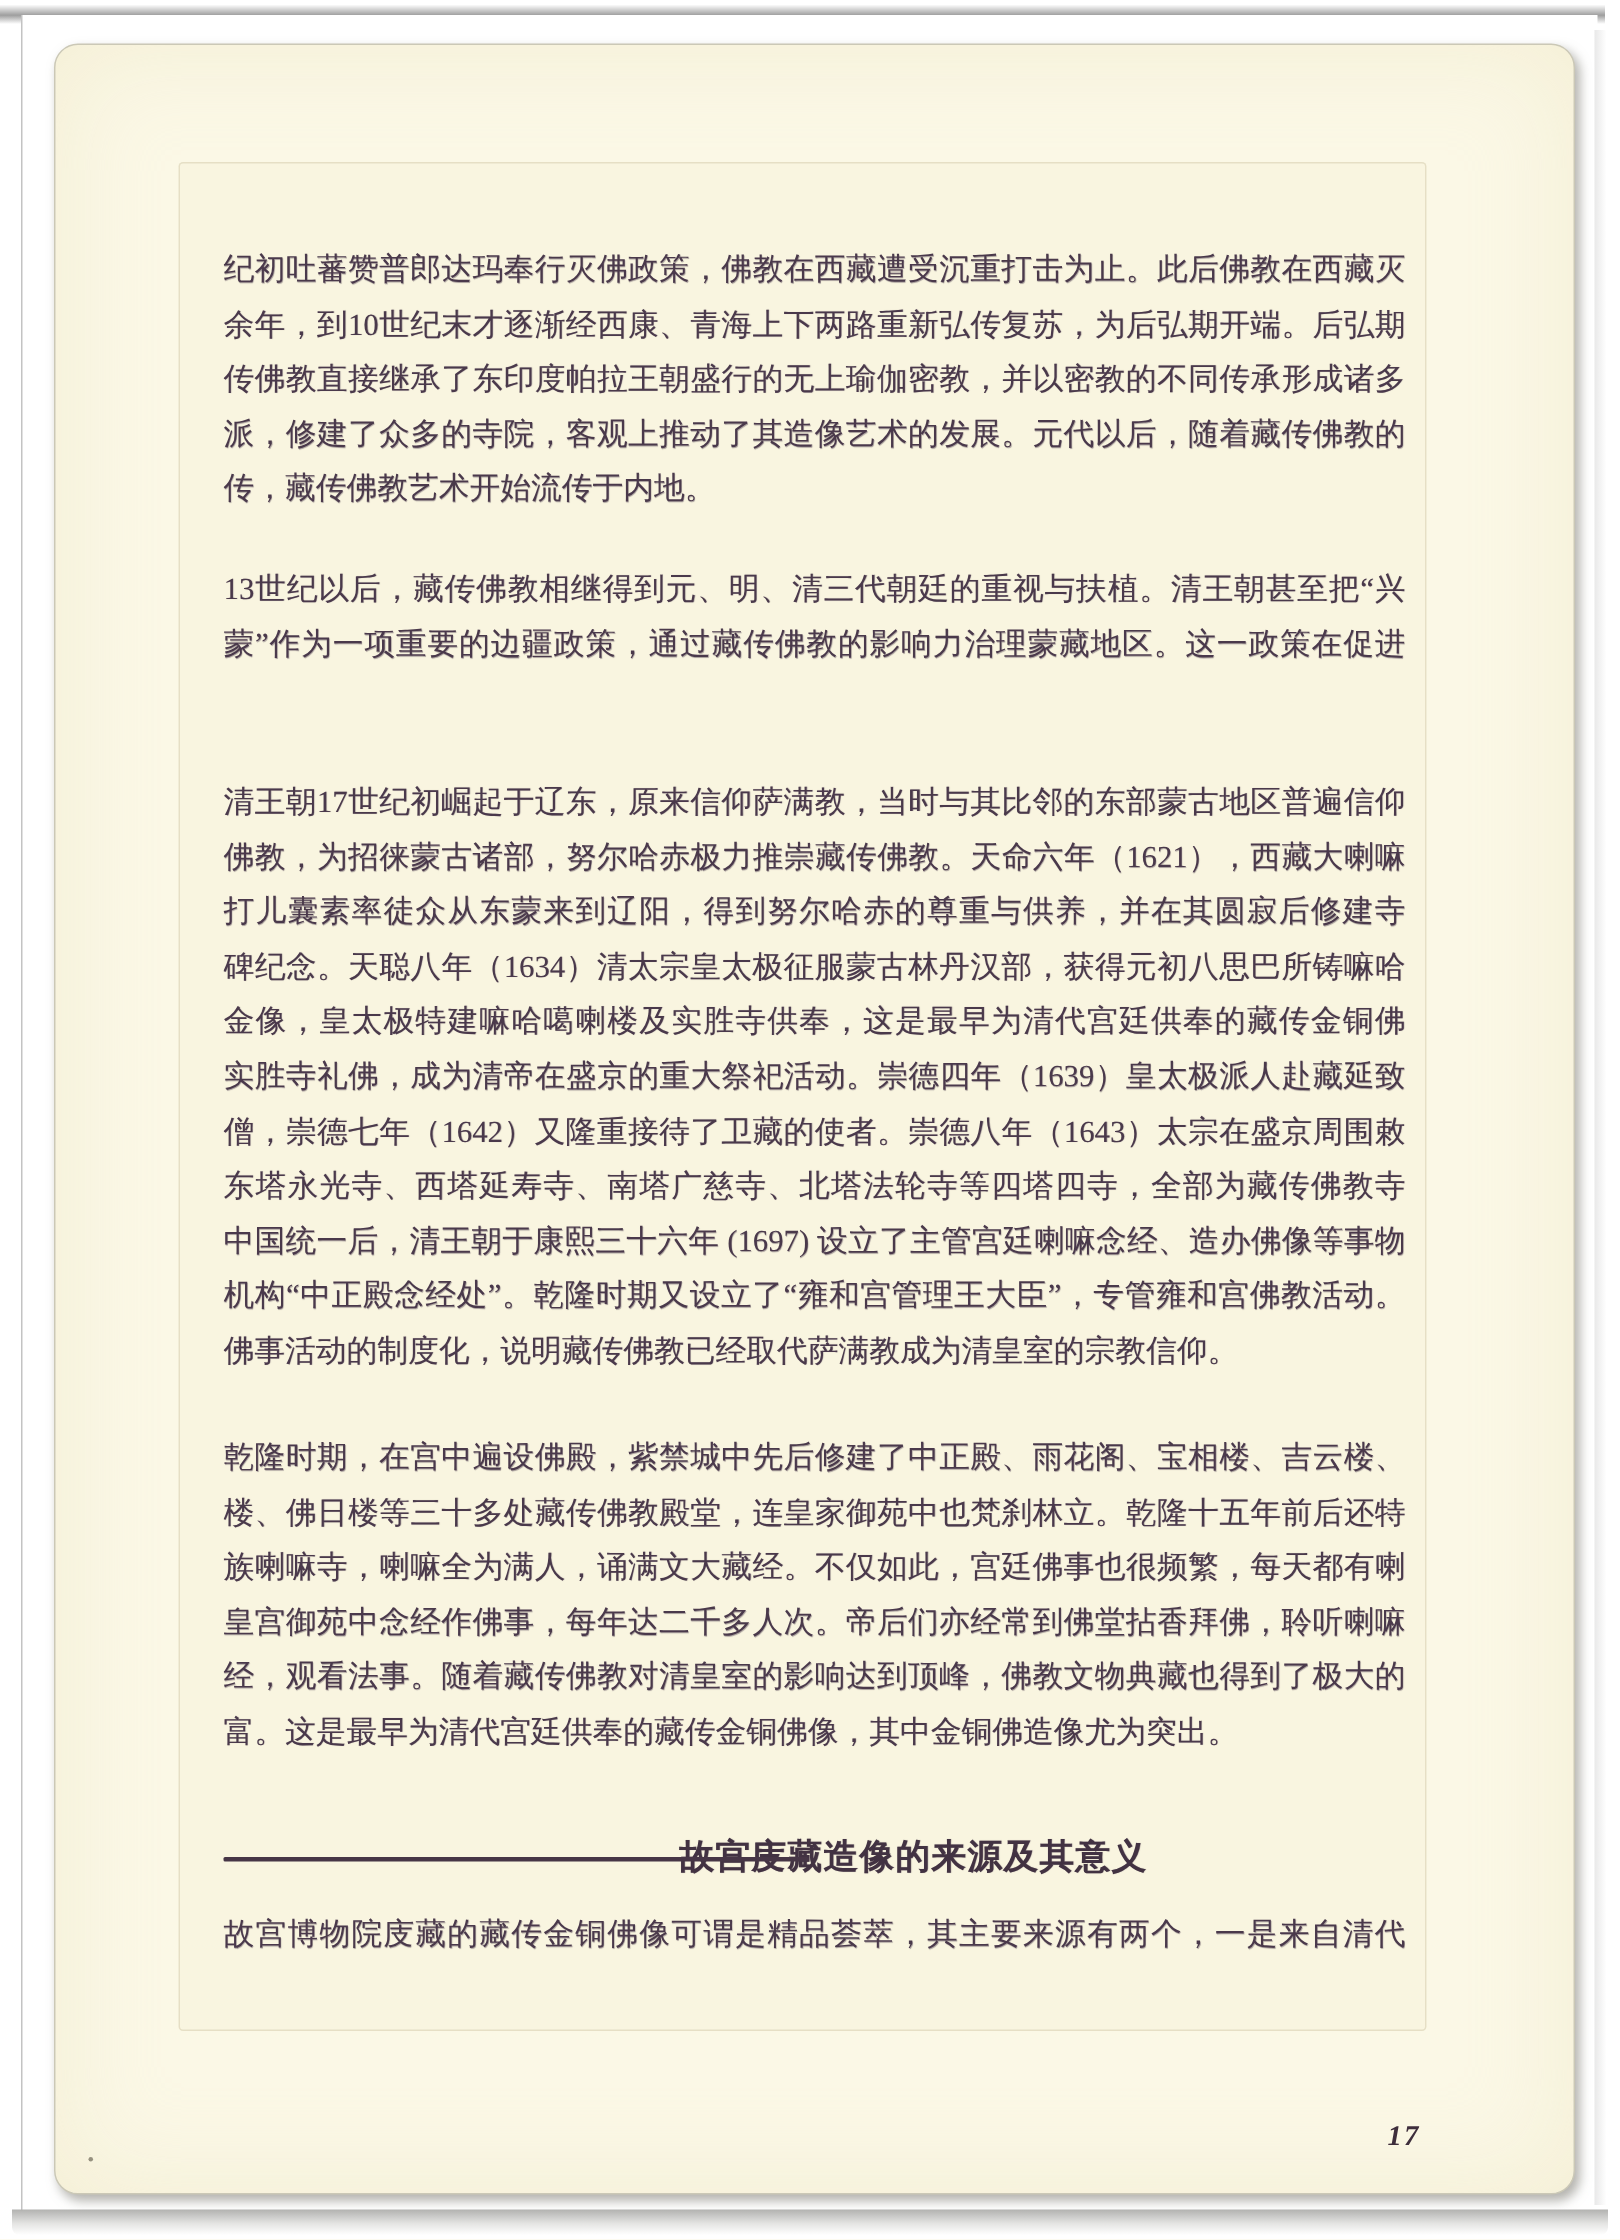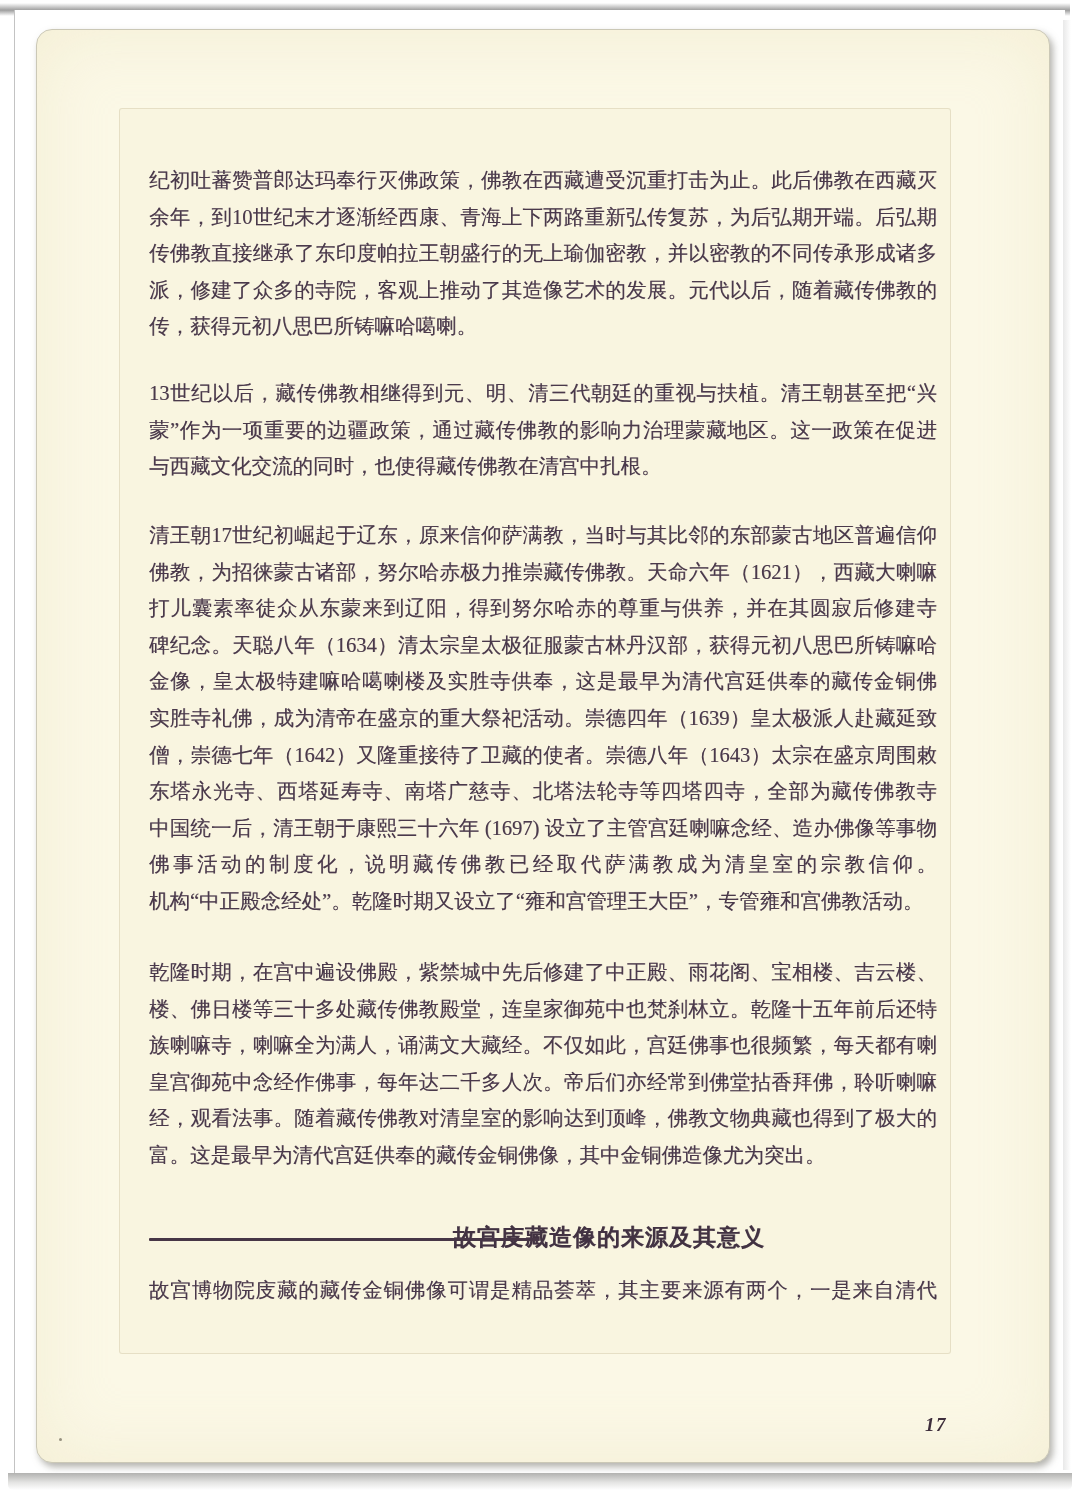--- a/index.html
+++ b/index.html
@@ -103,41 +103,40 @@
 
 <div class="sheet">
   <div class="page" style="left:21px; top:19px;">
     <div class="showthrough"></div>
 
     <div class="para p1">
         <div class="tline">纪初吐蕃赞普郎达玛奉行灭佛政策，佛教在西藏遭受沉重打击为止。此后佛教在西藏灭寂百</div>
         <div class="tline">余年，到10世纪末才逐渐经西康、青海上下两路重新弘传复苏，为后弘期开端。后弘期的藏</div>
         <div class="tline">传佛教直接继承了东印度帕拉王朝盛行的无上瑜伽密教，并以密教的不同传承形成诸多教</div>
         <div class="tline">派，修建了众多的寺院，客观上推动了其造像艺术的发展。元代以后，随着藏传佛教的东</div>
-        <div class="tline">传，获得元初八思巴所铸嘛哈噶喇。</div>
+        <div class="tline">传，藏传佛教艺术开始流传于内地。</div>
       </div>
 
     <div class="para p2">
         <div class="tline">13世纪以后，藏传佛教相继得到元、明、清三代朝廷的重视与扶植。清王朝甚至把“兴黄安</div>
         <div class="tline">蒙”作为一项重要的边疆政策，通过藏传佛教的影响力治理蒙藏地区。这一政策在促进内地</div>
-        <div class="tline">与西藏文化交流的同时，也使得藏传佛教在清宫中扎根。</div>
       </div>
 
     <div class="para p3">
         <div class="tline">清王朝17世纪初崛起于辽东，原来信仰萨满教，当时与其比邻的东部蒙古地区普遍信仰藏传</div>
         <div class="tline">佛教，为招徕蒙古诸部，努尔哈赤极力推崇藏传佛教。天命六年（1621），西藏大喇嘛斡禄</div>
         <div class="tline">打儿囊素率徒众从东蒙来到辽阳，得到努尔哈赤的尊重与供养，并在其圆寂后修建寺塔，立</div>
         <div class="tline">碑纪念。天聪八年（1634）清太宗皇太极征服蒙古林丹汉部，获得元初八思巴所铸嘛哈噶喇</div>
         <div class="tline">金像，皇太极特建嘛哈噶喇楼及实胜寺供奉，这是最早为清代宫廷供奉的藏传金铜佛像。到</div>
         <div class="tline">实胜寺礼佛，成为清帝在盛京的重大祭祀活动。崇德四年（1639）皇太极派人赴藏延致高</div>
         <div class="tline">僧，崇德七年（1642）又隆重接待了卫藏的使者。崇德八年（1643）太宗在盛京周围敕建了</div>
         <div class="tline">东塔永光寺、西塔延寿寺、南塔广慈寺、北塔法轮寺等四塔四寺，全部为藏传佛教寺院。全</div>
         <div class="tline">中国统一后，清王朝于康熙三十六年 (1697) 设立了主管宫廷喇嘛念经、造办佛像等事物的</div>
+        <div class="tline">机构“中正殿念经处”。乾隆时期又设立了“雍和宫管理王大臣”，专管雍和宫佛教活动。</div>
         <div class="tline">佛事活动的制度化，说明藏传佛教已经取代萨满教成为清皇室的宗教信仰。</div>
-        <div class="tline">机构“中正殿念经处”。乾隆时期又设立了“雍和宫管理王大臣”，专管雍和宫佛教活动。</div>
       </div>
 
     <div class="para p4">
         <div class="tline">乾隆时期，在宫中遍设佛殿，紫禁城中先后修建了中正殿、雨花阁、宝相楼、吉云楼、梵华</div>
         <div class="tline">楼、佛日楼等三十多处藏传佛教殿堂，连皇家御苑中也梵刹林立。乾隆十五年前后还特建满</div>
         <div class="tline">族喇嘛寺，喇嘛全为满人，诵满文大藏经。不仅如此，宫廷佛事也很频繁，每天都有喇嘛在</div>
         <div class="tline">皇宫御苑中念经作佛事，每年达二千多人次。帝后们亦经常到佛堂拈香拜佛，聆听喇嘛诵</div>
         <div class="tline">经，观看法事。随着藏传佛教对清皇室的影响达到顶峰，佛教文物典藏也得到了极大的丰</div>
         <div class="tline">富。这是最早为清代宫廷供奉的藏传金铜佛像，其中金铜佛造像尤为突出。</div>
       </div>

